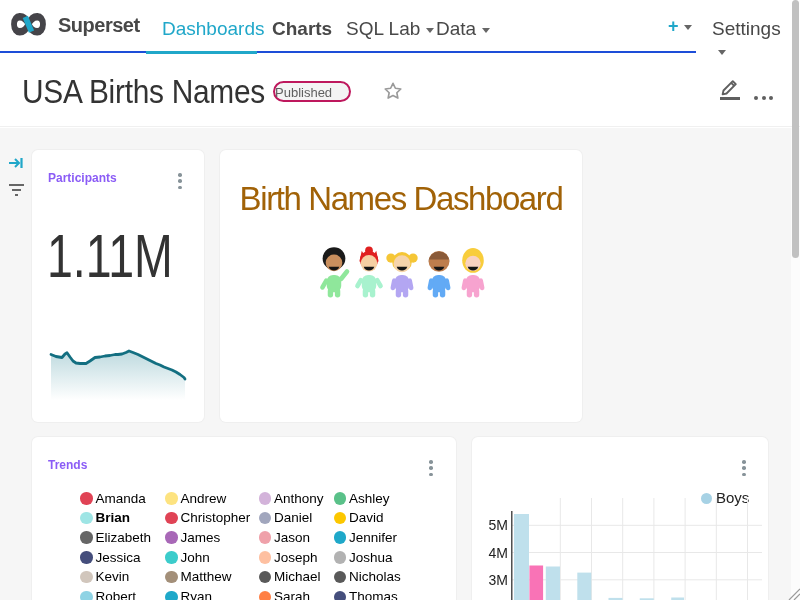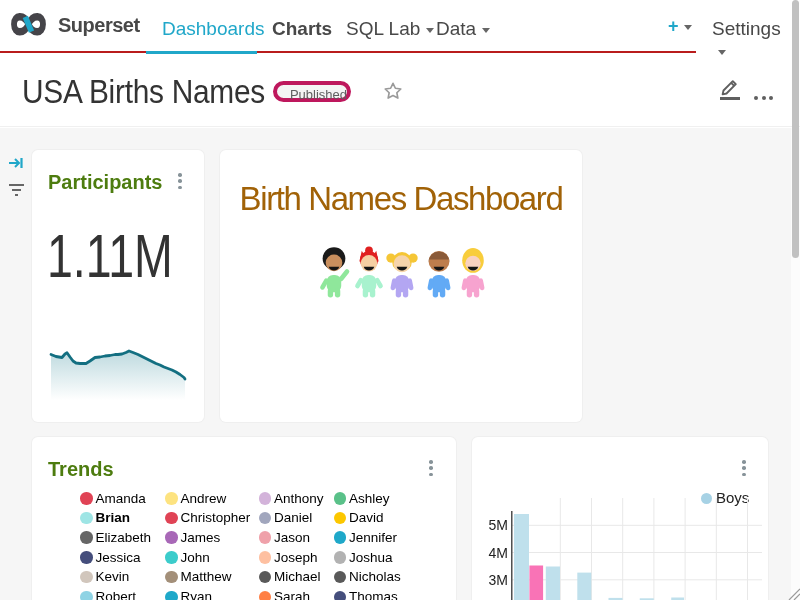--- a/index.html
+++ b/index.html
@@ -1,31 +1,31 @@
 <!DOCTYPE html>
 <html><head>
 <meta charset="utf-8">
 <style>
   * { margin:0; padding:0; box-sizing:border-box; }
   html,body { width:800px; height:600px; overflow:hidden; background:#fff; }
   body { font-family:"Liberation Sans", sans-serif; position:relative; }
   .abs { position:absolute; }
 
   
-  #nav { left:0; top:0; width:696px; height:53px; background:#fff; border-bottom:2px solid #b91c1c; }
+  #nav { left:0; top:0; width:696px; height:53px; background:#fff; border-bottom:2px solid #1d4ed8; }
   .navitem { position:absolute; top:18px; font-size:19px; color:#484848; }
   .caret { display:inline-block; width:0; height:0; border-left:4.5px solid transparent; border-right:4.5px solid transparent; border-top:5px solid #666; vertical-align:2px; margin-left:6px; }
 
   
   #titlebar { left:0; top:55px; width:800px; height:72px; background:#fff; border-bottom:1px solid #f0f0f0; }
 
   
   #main { left:0; top:128px; width:800px; height:472px; background:#f6f6f6; }
   .card { position:absolute; background:#fff; border-radius:6px; box-shadow:0 0 0 1px #efefef; }
-  .cardtitle { position:absolute; font-size:20px; font-weight:600; color:#4d7c0f;text-align:right; }
+  .cardtitle { position:absolute; font-size:12px; font-weight:600; color:#8b5cf6;text-align:right; }
   .kebab { position:absolute; width:4px; }
   .kebab i { display:block; width:3.6px; height:3.6px; border-radius:50%; background:#879399; margin-bottom:2.8px; }
   .dot { display:inline-block; width:12.5px; height:12.5px; border-radius:50%; margin-right:3px; vertical-align:-2px; }
 </style>
 </head>
 <body>
 
 <div id="nav" class="abs">
   <svg class="abs" style="left:11px;top:14px;overflow:visible;" width="35" height="21" viewBox="0 0 36 21">
     <g transform="translate(18,10.5) scale(1,1.27) translate(-18,-10.5)">
@@ -41,21 +41,21 @@
   <div class="navitem" style="left:272px;font-weight:bold;">Charts</div>
   <div class="navitem" style="left:346px;">SQL Lab<span class="caret"></span></div>
   <div class="navitem" style="left:436px;">Data<span class="caret"></span></div>
   <div class="navitem" style="left:668px;color:#20a7c9;font-weight:700;font-size:18px;top:16px;">+</div>
   <div class="abs" style="left:684px;top:25px;width:0;height:0;border-left:4.5px solid transparent;border-right:4.5px solid transparent;border-top:5px solid #666;"></div>
   <div class="navitem" style="left:712px;">Settings<span class="caret"></span></div>
 </div>
 
 <div id="titlebar" class="abs">
   <div class="abs" style="left:22px;top:18px;font-size:33px;color:#333;letter-spacing:-0.3px;transform:scaleX(0.905);transform-origin:0 0;white-space:nowrap;">USA Births Names</div>
-  <div class="abs" style="left:273px;top:26px;width:78px;height:21px;border:4px solid #be185d;background:#f4f4f4;border-radius:11px;font-size:13px;color:#5f5f5f;text-align:right;line-height:19px;">Published</div>
+  <div class="abs" style="left:273px;top:26px;width:78px;height:21px;border:2px solid #be185d;background:#f4f4f4;border-radius:11px;font-size:13px;color:#5f5f5f;text-align:left;line-height:19px;">Published</div>
   <svg class="abs" style="left:382px;top:25px;" width="22" height="22" viewBox="0 0 24 24">
     <path d="M12 3.6 L14.6 9 L20.5 9.8 L16.2 13.9 L17.3 19.7 L12 16.9 L6.7 19.7 L7.8 13.9 L3.5 9.8 L9.4 9 Z" fill="none" stroke="#9a9a9a" stroke-width="1.8" stroke-linejoin="round"></path>
   </svg>
   <svg class="abs" style="left:718px;top:20px;" width="24" height="24" viewBox="0 0 24 24">
     <path d="M5.5 15.5 L14.8 6.2 L17.8 9.2 L8.5 18.5 L4.6 19.4 Z" fill="none" stroke="#5f5f5f" stroke-width="1.9" stroke-linejoin="round"></path>
     <path d="M13.2 7.8 L16.2 10.8" stroke="#5f5f5f" stroke-width="1.9"></path>
   </svg>
   <div class="abs" style="left:720px;top:42px;width:20px;height:2.5px;background:#5f5f5f;"></div>
   <div class="abs" style="left:754px;top:31px;">
     <i style="display:inline-block;width:4px;height:4px;border-radius:50%;background:#5f5f5f;margin-right:3.5px;"></i><i style="display:inline-block;width:4px;height:4px;border-radius:50%;background:#5f5f5f;margin-right:3.5px;"></i><i style="display:inline-block;width:4px;height:4px;border-radius:50%;background:#5f5f5f;"></i>

